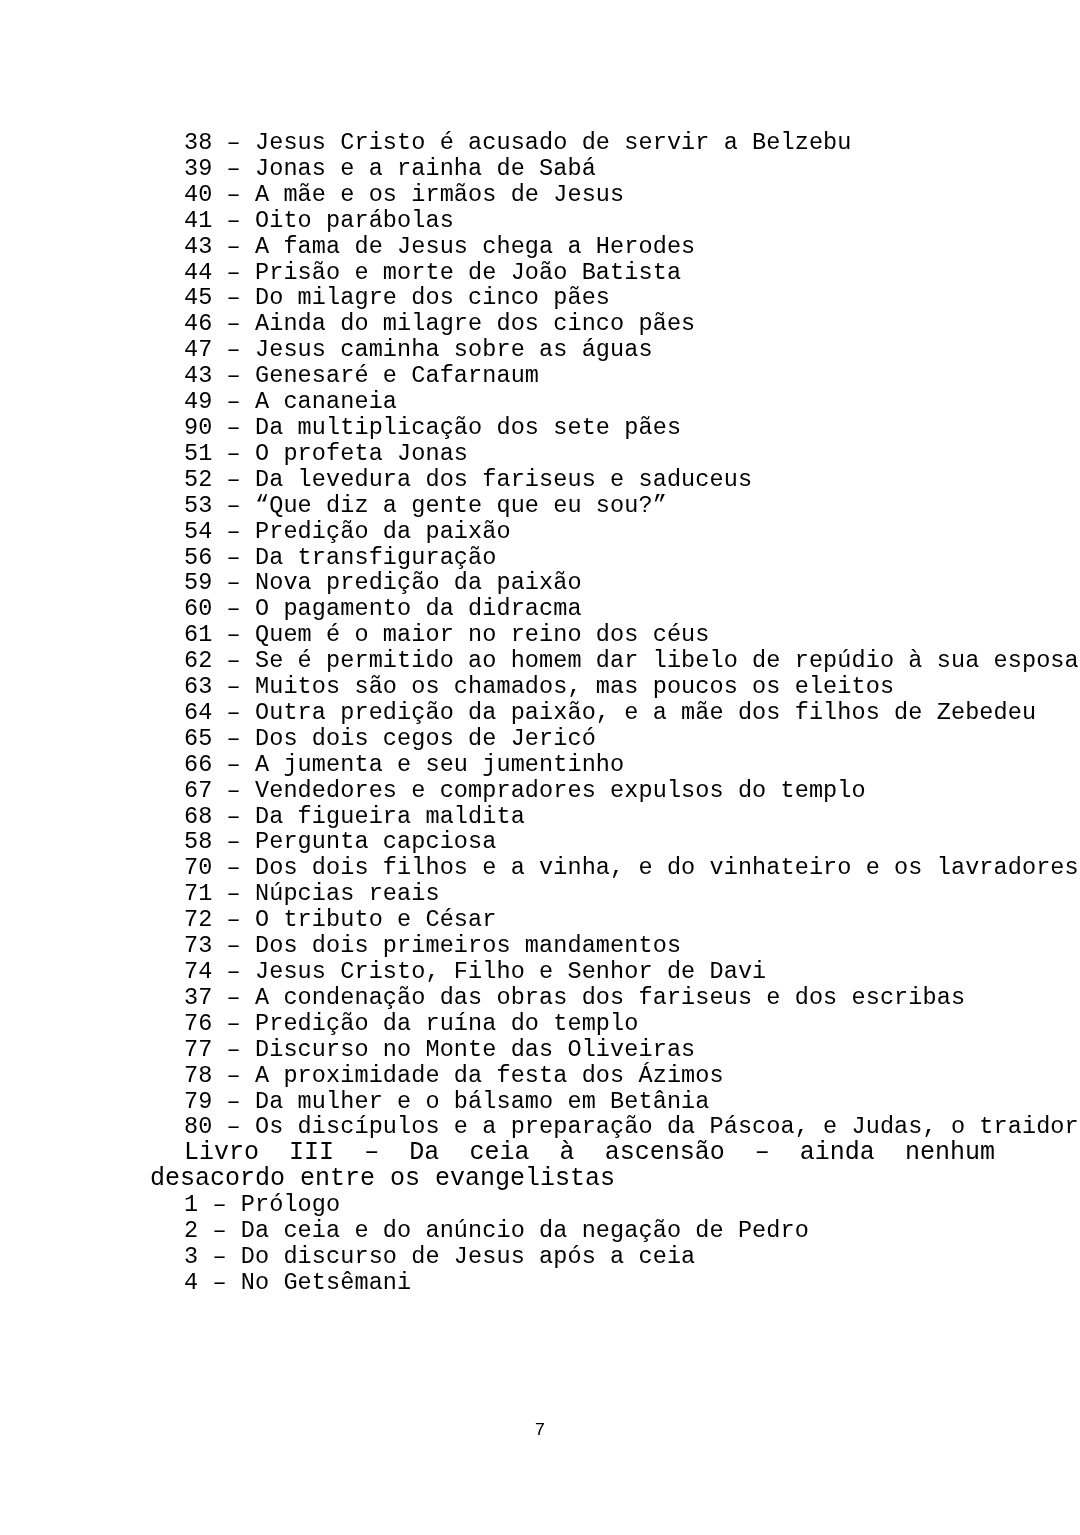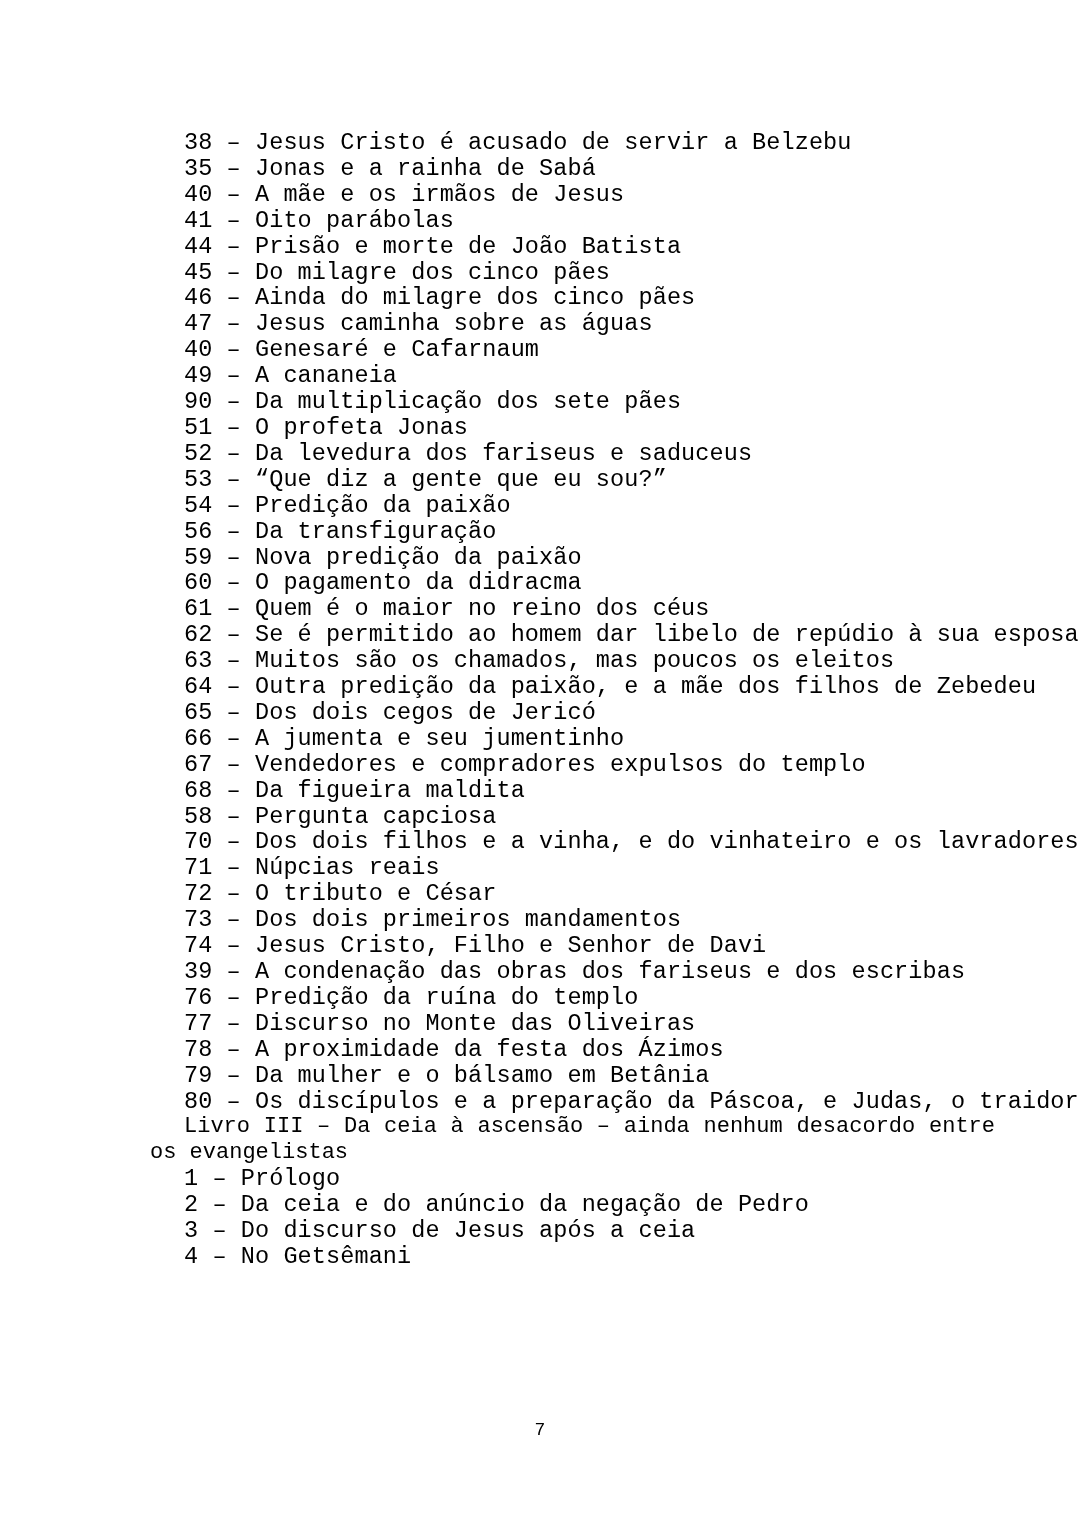--- a/index.html
+++ b/index.html
@@ -34,21 +34,21 @@
     font-size: 23.5px;
     line-height: 25.9px;
     white-space: pre;
     letter-spacing: 0.1px;
   }
   .toc-line .indent {
     display: inline-block;
     width: 34px;
   }
   .para {
-    font-size: 22px;
+    font-size: 25px;
     line-height: 25.9px;
     text-align: justify;
     text-indent: 34px;
     margin: 0;
   }
   .page-number {
     position: absolute;
     top: 1420px;
     left: 0;
     width: 1080px;
@@ -57,28 +57,29 @@
     color: #000000;
   }
 </style>
 </head>
 <body>
 
 <div class="page">
   <div class="content">
 
     <div class="toc-line"><span class="indent"></span><span>38 – Jesus Cristo é acusado de servir a Belzebu</span></div>
-    <div class="toc-line"><span class="indent"></span><span>35 – Jonas e a rainha de Sabá</span></div>
+    <div class="toc-line"><span class="indent"></span><span>39 – Jonas e a rainha de Sabá</span></div>
     <div class="toc-line"><span class="indent"></span><span>40 – A mãe e os irmãos de Jesus</span></div>
     <div class="toc-line"><span class="indent"></span><span>41 – Oito parábolas</span></div>
+    <div class="toc-line"><span class="indent"></span><span>43 – A fama de Jesus chega a Herodes</span></div>
     <div class="toc-line"><span class="indent"></span><span>44 – Prisão e morte de João Batista</span></div>
     <div class="toc-line"><span class="indent"></span><span>45 – Do milagre dos cinco pães</span></div>
     <div class="toc-line"><span class="indent"></span><span>46 – Ainda do milagre dos cinco pães</span></div>
     <div class="toc-line"><span class="indent"></span><span>47 – Jesus caminha sobre as águas</span></div>
-    <div class="toc-line"><span class="indent"></span><span>40 – Genesaré e Cafarnaum</span></div>
+    <div class="toc-line"><span class="indent"></span><span>43 – Genesaré e Cafarnaum</span></div>
     <div class="toc-line"><span class="indent"></span><span>49 – A cananeia</span></div>
     <div class="toc-line"><span class="indent"></span><span>90 – Da multiplicação dos sete pães</span></div>
     <div class="toc-line"><span class="indent"></span><span>51 – O profeta Jonas</span></div>
     <div class="toc-line"><span class="indent"></span><span>52 – Da levedura dos fariseus e saduceus</span></div>
     <div class="toc-line"><span class="indent"></span><span>53 – “Que diz a gente que eu sou?”</span></div>
     <div class="toc-line"><span class="indent"></span><span>54 – Predição da paixão</span></div>
     <div class="toc-line"><span class="indent"></span><span>56 – Da transfiguração</span></div>
     <div class="toc-line"><span class="indent"></span><span>59 – Nova predição da paixão</span></div>
     <div class="toc-line"><span class="indent"></span><span>60 – O pagamento da didracma</span></div>
     <div class="toc-line"><span class="indent"></span><span>61 – Quem é o maior no reino dos céus</span></div>
@@ -88,21 +89,21 @@
     <div class="toc-line"><span class="indent"></span><span>65 – Dos dois cegos de Jericó</span></div>
     <div class="toc-line"><span class="indent"></span><span>66 – A jumenta e seu jumentinho</span></div>
     <div class="toc-line"><span class="indent"></span><span>67 – Vendedores e compradores expulsos do templo</span></div>
     <div class="toc-line"><span class="indent"></span><span>68 – Da figueira maldita</span></div>
     <div class="toc-line"><span class="indent"></span><span>58 – Pergunta capciosa</span></div>
     <div class="toc-line"><span class="indent"></span><span>70 – Dos dois filhos e a vinha, e do vinhateiro e os lavradores</span></div>
     <div class="toc-line"><span class="indent"></span><span>71 – Núpcias reais</span></div>
     <div class="toc-line"><span class="indent"></span><span>72 – O tributo e César</span></div>
     <div class="toc-line"><span class="indent"></span><span>73 – Dos dois primeiros mandamentos</span></div>
     <div class="toc-line"><span class="indent"></span><span>74 – Jesus Cristo, Filho e Senhor de Davi</span></div>
-    <div class="toc-line"><span class="indent"></span><span>39 – A condenação das obras dos fariseus e dos escribas</span></div>
+    <div class="toc-line"><span class="indent"></span><span>37 – A condenação das obras dos fariseus e dos escribas</span></div>
     <div class="toc-line"><span class="indent"></span><span>76 – Predição da ruína do templo</span></div>
     <div class="toc-line"><span class="indent"></span><span>77 – Discurso no Monte das Oliveiras</span></div>
     <div class="toc-line"><span class="indent"></span><span>78 – A proximidade da festa dos Ázimos</span></div>
     <div class="toc-line"><span class="indent"></span><span>79 – Da mulher e o bálsamo em Betânia</span></div>
     <div class="toc-line"><span class="indent"></span><span>80 – Os discípulos e a preparação da Páscoa, e Judas, o traidor</span></div>
 
     <p class="para">Livro III – Da ceia à ascensão – ainda nenhum desacordo entre os evangelistas</p>
 
     <div class="toc-line"><span class="indent"></span><span>1 – Prólogo</span></div>
     <div class="toc-line"><span class="indent"></span><span>2 – Da ceia e do anúncio da negação de Pedro</span></div>

